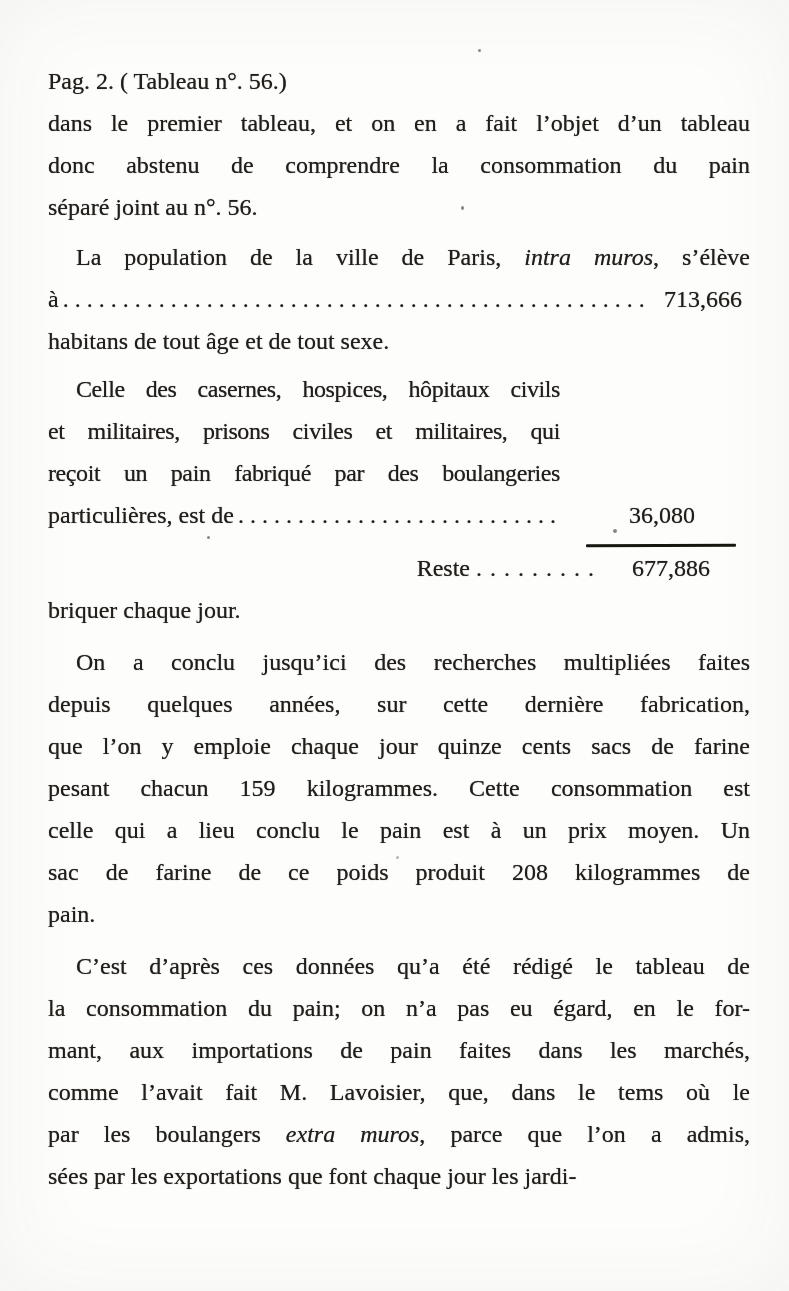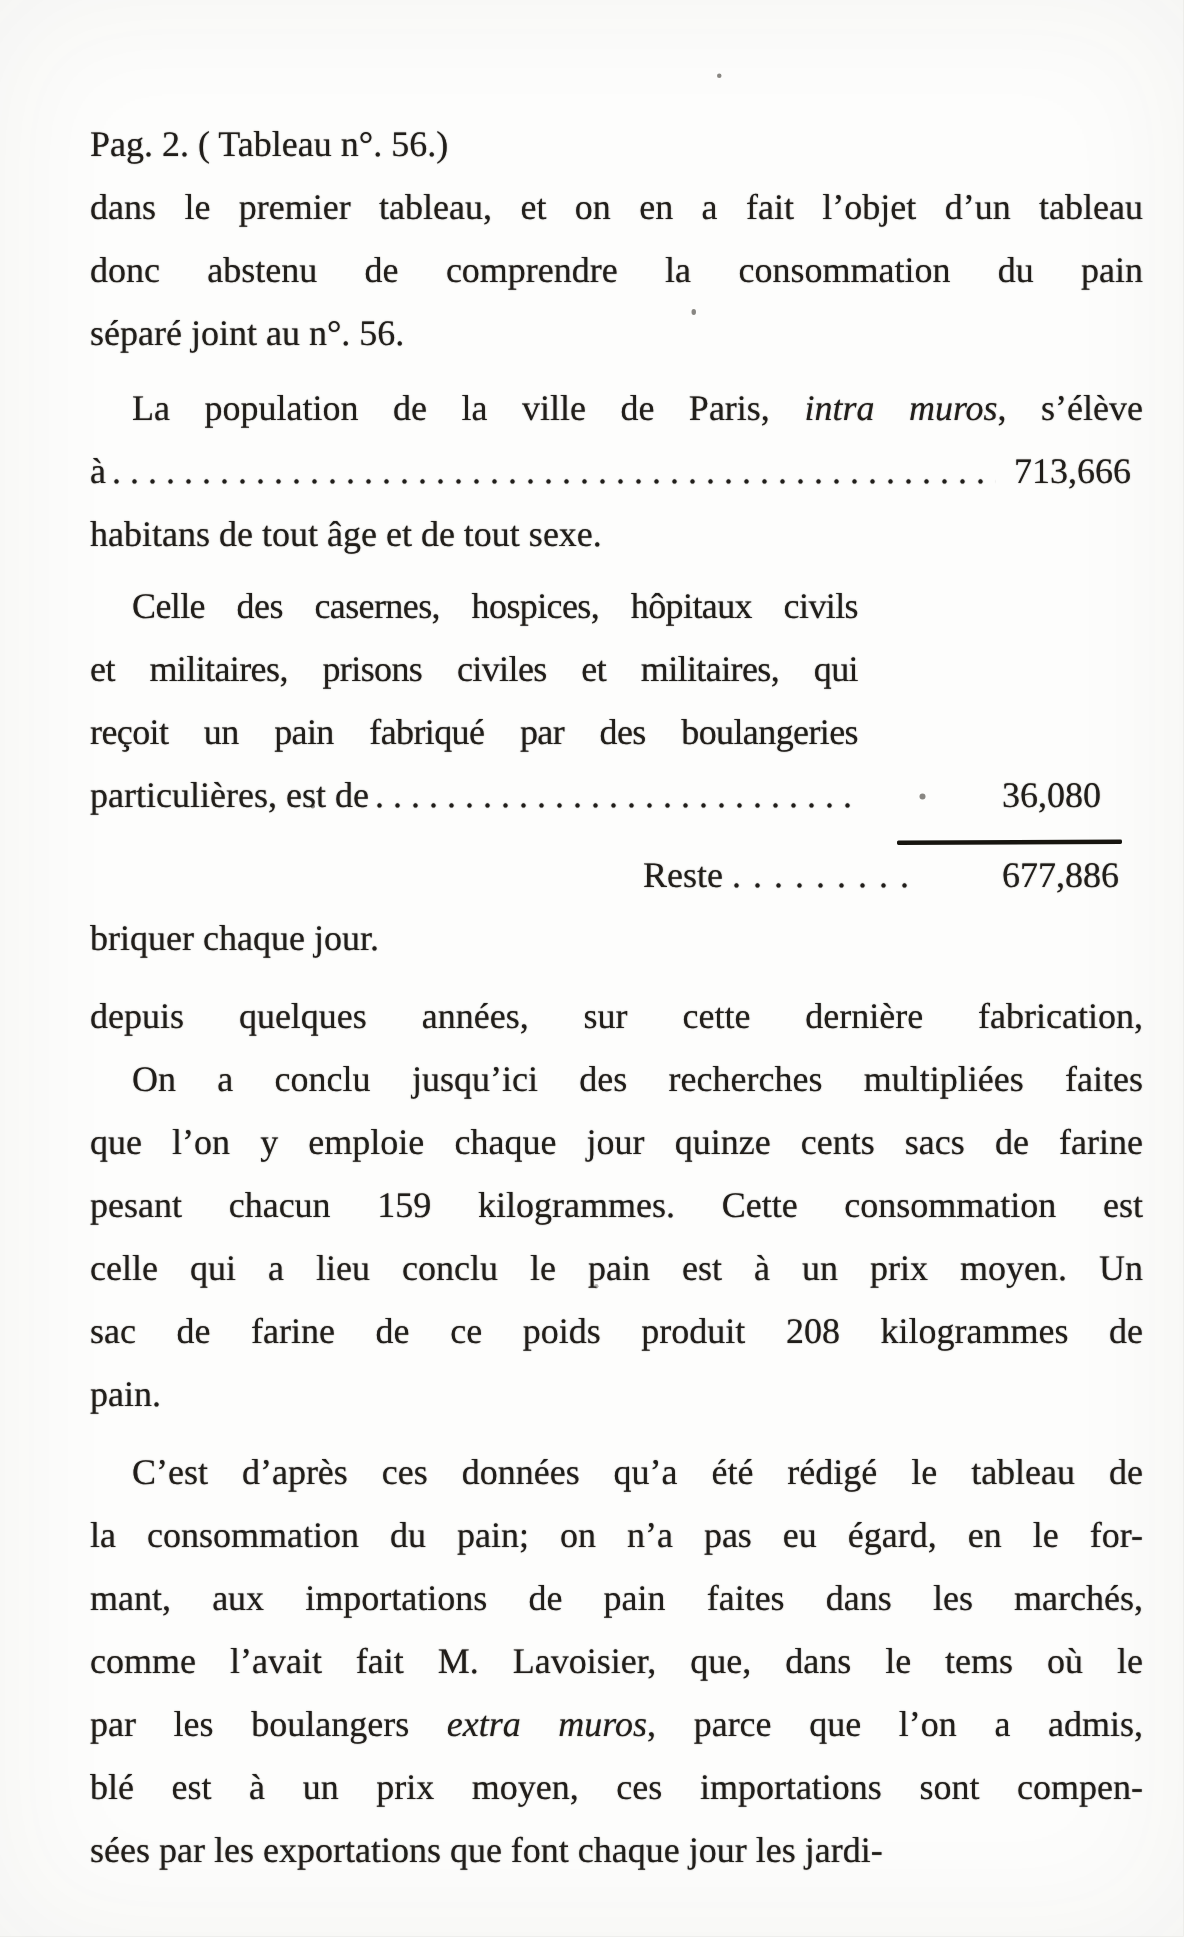--- a/index.html
+++ b/index.html
@@ -7,36 +7,35 @@
     position:relative;
     width:789px;height:1291px;
     margin:0 auto;
     background:#fdfdfc;
     box-shadow:inset 0 0 90px rgba(60,55,45,.05);
     font-family:"Liberation Serif","DejaVu Serif",serif;
     color:#211e1a;
     overflow:hidden;
   }
   .textcol{
-    position:absolute;left:60px;top:60px;width:702px;
+    position:absolute;left:48px;top:60px;width:702px;
     font-size:24px;line-height:42px;
     text-shadow:0 0 0.8px rgba(33,30,26,.75);
-    margin-top:16px;
   }
   .line{min-height:42px;}
   .j{text-align:justify;text-align-last:justify;}
   .indent{text-indent:28px;}
   .it{font-style:italic;}
   .narrow{width:512px;letter-spacing:-0.4px;word-spacing:-1.5px;}
   .leader{display:flex;align-items:baseline;}
   .leader .lbl{flex:0 0 auto;}
   .dots{flex:1 1 auto;overflow:hidden;white-space:nowrap;letter-spacing:6px;margin:0 4px;}
   .gap36{flex:0 0 36px;}
   .gap8{flex:0 0 8px;}
-  .val{flex:0 0 auto;text-align:right;font-family:Liberation Serif, serif;}
+  .val{flex:0 0 auto;text-align:center;font-family:Liberation Serif, serif;}
   .v1{padding-right:8px;}
   .v2{padding-right:28px;min-width:120px;}
   .v3{padding-right:16px;min-width:126px;}
   .sumrule{
     height:3px;width:150px;background:#17150f;border-radius:1px;
     margin:8px 14px 0 auto;transform:rotate(-0.2deg);
   }
   .reste-row{display:flex;justify-content:flex-end;align-items:baseline;}
   .reste-row .dots-fixed{letter-spacing:8px;margin:0 6px 0 6px;}
   .mt8{margin-top:8px;}
@@ -100,33 +99,32 @@
       <span>Reste</span>
       <span class="dots-fixed">.........</span>
       <span class="val v3">677,886</span>
     </div>
 
     <div>
       <div class="line">briquer chaque jour.</div>
     </div>
 
     <div class="mt10">
+      <div class="line j indent">On a conclu jusqu’ici des recherches multipliées faites</div>
       <div class="line j">depuis quelques années, sur cette dernière fabrication,</div>
-      <div class="line j indent">On a conclu jusqu’ici des recherches multipliées faites</div>
       <div class="line j">que l’on y emploie chaque jour quinze cents sacs de farine</div>
       <div class="line j">pesant chacun 159 kilogrammes. Cette consommation est</div>
       <div class="line j">celle qui a lieu conclu le pain est à un prix moyen. Un</div>
       <div class="line j">sac de farine de ce poids produit 208 kilogrammes de</div>
       <div class="line">pain.</div>
     </div>
 
     <div class="mt10">
       <div class="line j indent">C’est d’après ces données qu’a été rédigé le tableau de</div>
       <div class="line j">la consommation du pain; on n’a pas eu égard, en le for-</div>
       <div class="line j">mant, aux importations de pain faites dans les marchés,</div>
       <div class="line j">comme l’avait fait M. Lavoisier, que, dans le tems où le</div>
       <div class="line j"><span>par les boulangers </span><span class="it">extra muros</span><span>, parce que l’on a admis,</span></div>
-      <div class="line j">blé est à un prix moyen, ces importations sont compen-</div>
       <div class="line">sées par les exportations que font chaque jour les jardi-</div>
     </div>
 
   </div>
 </div>
 
 </body></html>

